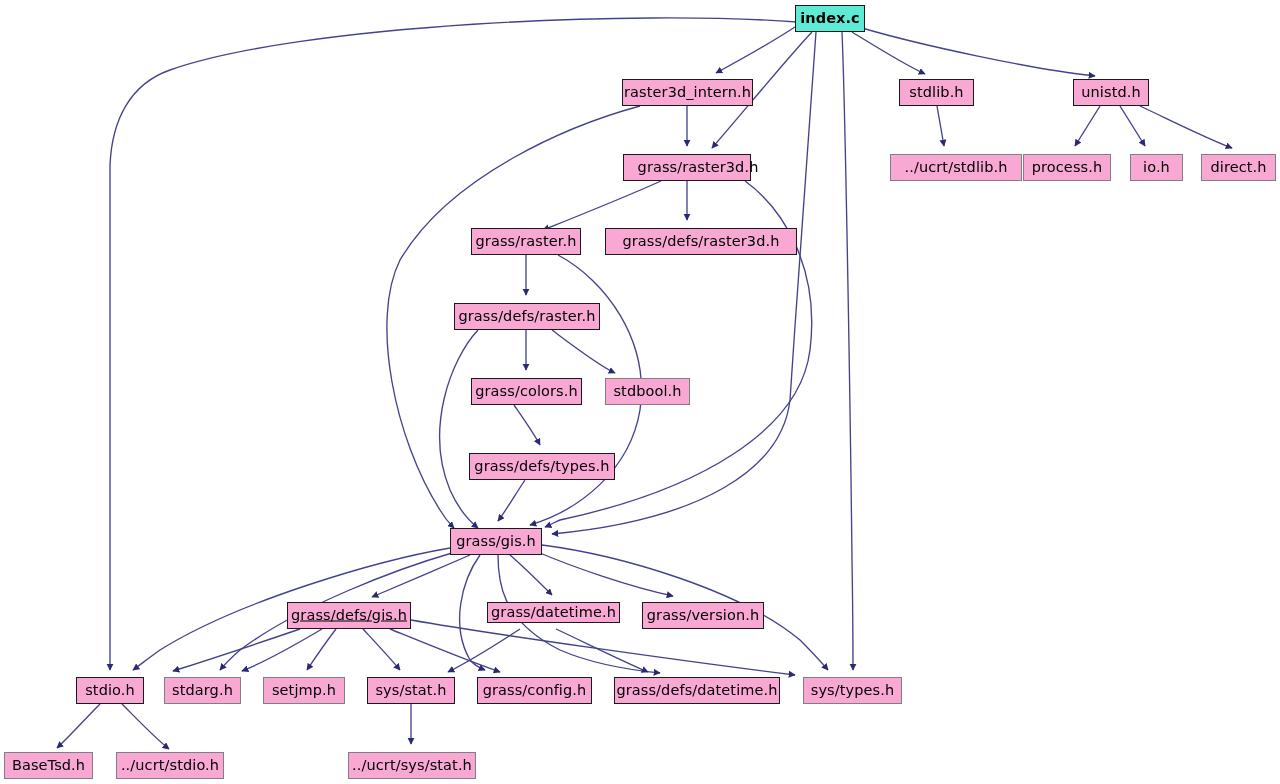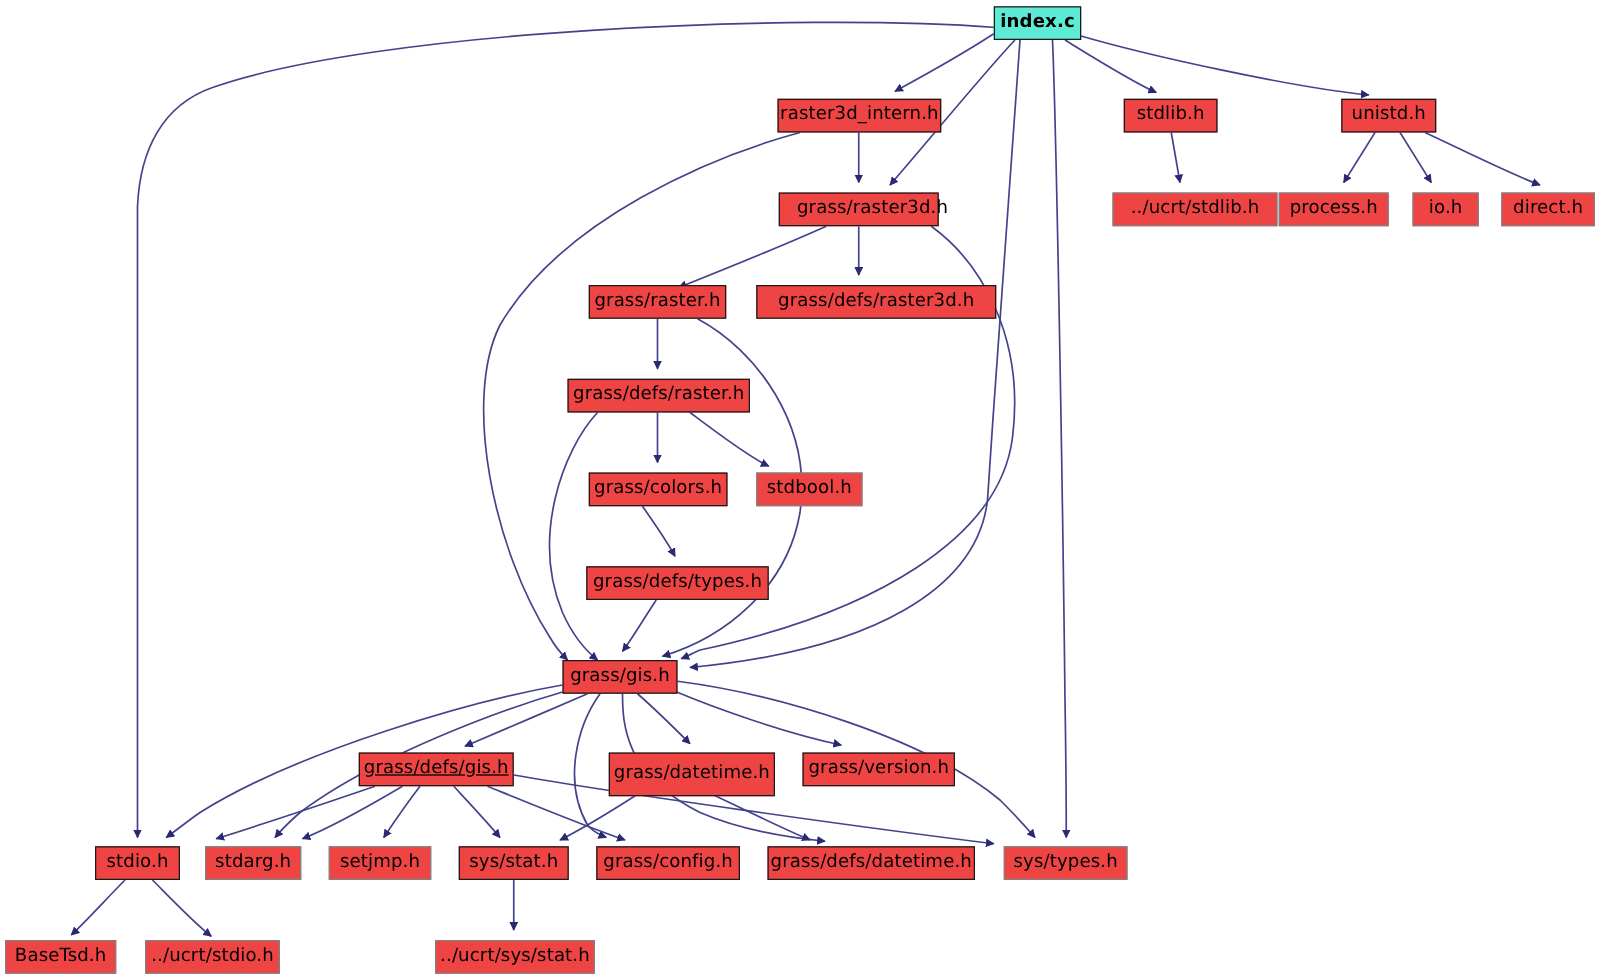--- a/index.html
+++ b/index.html
@@ -23,21 +23,21 @@
     width: 1280px;
     height: 784px;
     pointer-events: none;
   }
   .node {
     position: absolute;
     box-sizing: border-box;
     display: flex;
     align-items: center;
     justify-content: center;
-    background: #ef4444;
+    background: #f9a8d4;
     border: 1px solid #808080;
     color: #000000;
     font-size: 14.5px;
     line-height: 1;
     white-space: nowrap;
     letter-spacing: 0.1px;
     z-index: 5;
   }
   .node.dark {
     border: 1.6px solid #1a1a1a;
@@ -154,21 +154,21 @@
       </div>
       <div class="node dark" style="left: 469px; top: 453px; width: 146px; height: 27px;">
         <span class="node-label">grass/defs/types.h</span>
       </div>
       <div class="node dark" style="left: 450px; top: 528px; width: 92px; height: 27px;">
         <span class="node-label">grass/gis.h</span>
       </div>
       <div class="node dark" style="left: 287px; top: 602px; width: 124px; height: 27px; text-decoration: underline;">
         <span class="node-label">grass/defs/gis.h</span>
       </div>
-      <div class="node dark" style="left: 487px; top: 602px; width: 133px; height: 35px;">
+      <div class="node dark" style="left: 487px; top: 602px; width: 133px; height: 21px;">
         <span class="node-label">grass/datetime.h</span>
       </div>
       <div class="node dark" style="left: 642px; top: 602px; width: 122px; height: 27px;">
         <span class="node-label">grass/version.h</span>
       </div>
       <div class="node dark" style="left: 76px; top: 677px; width: 68px; height: 27px;">
         <span class="node-label">stdio.h</span>
       </div>
       <div class="node light" style="left: 164px; top: 677px; width: 77px; height: 27px;">
         <span class="node-label">stdarg.h</span>

